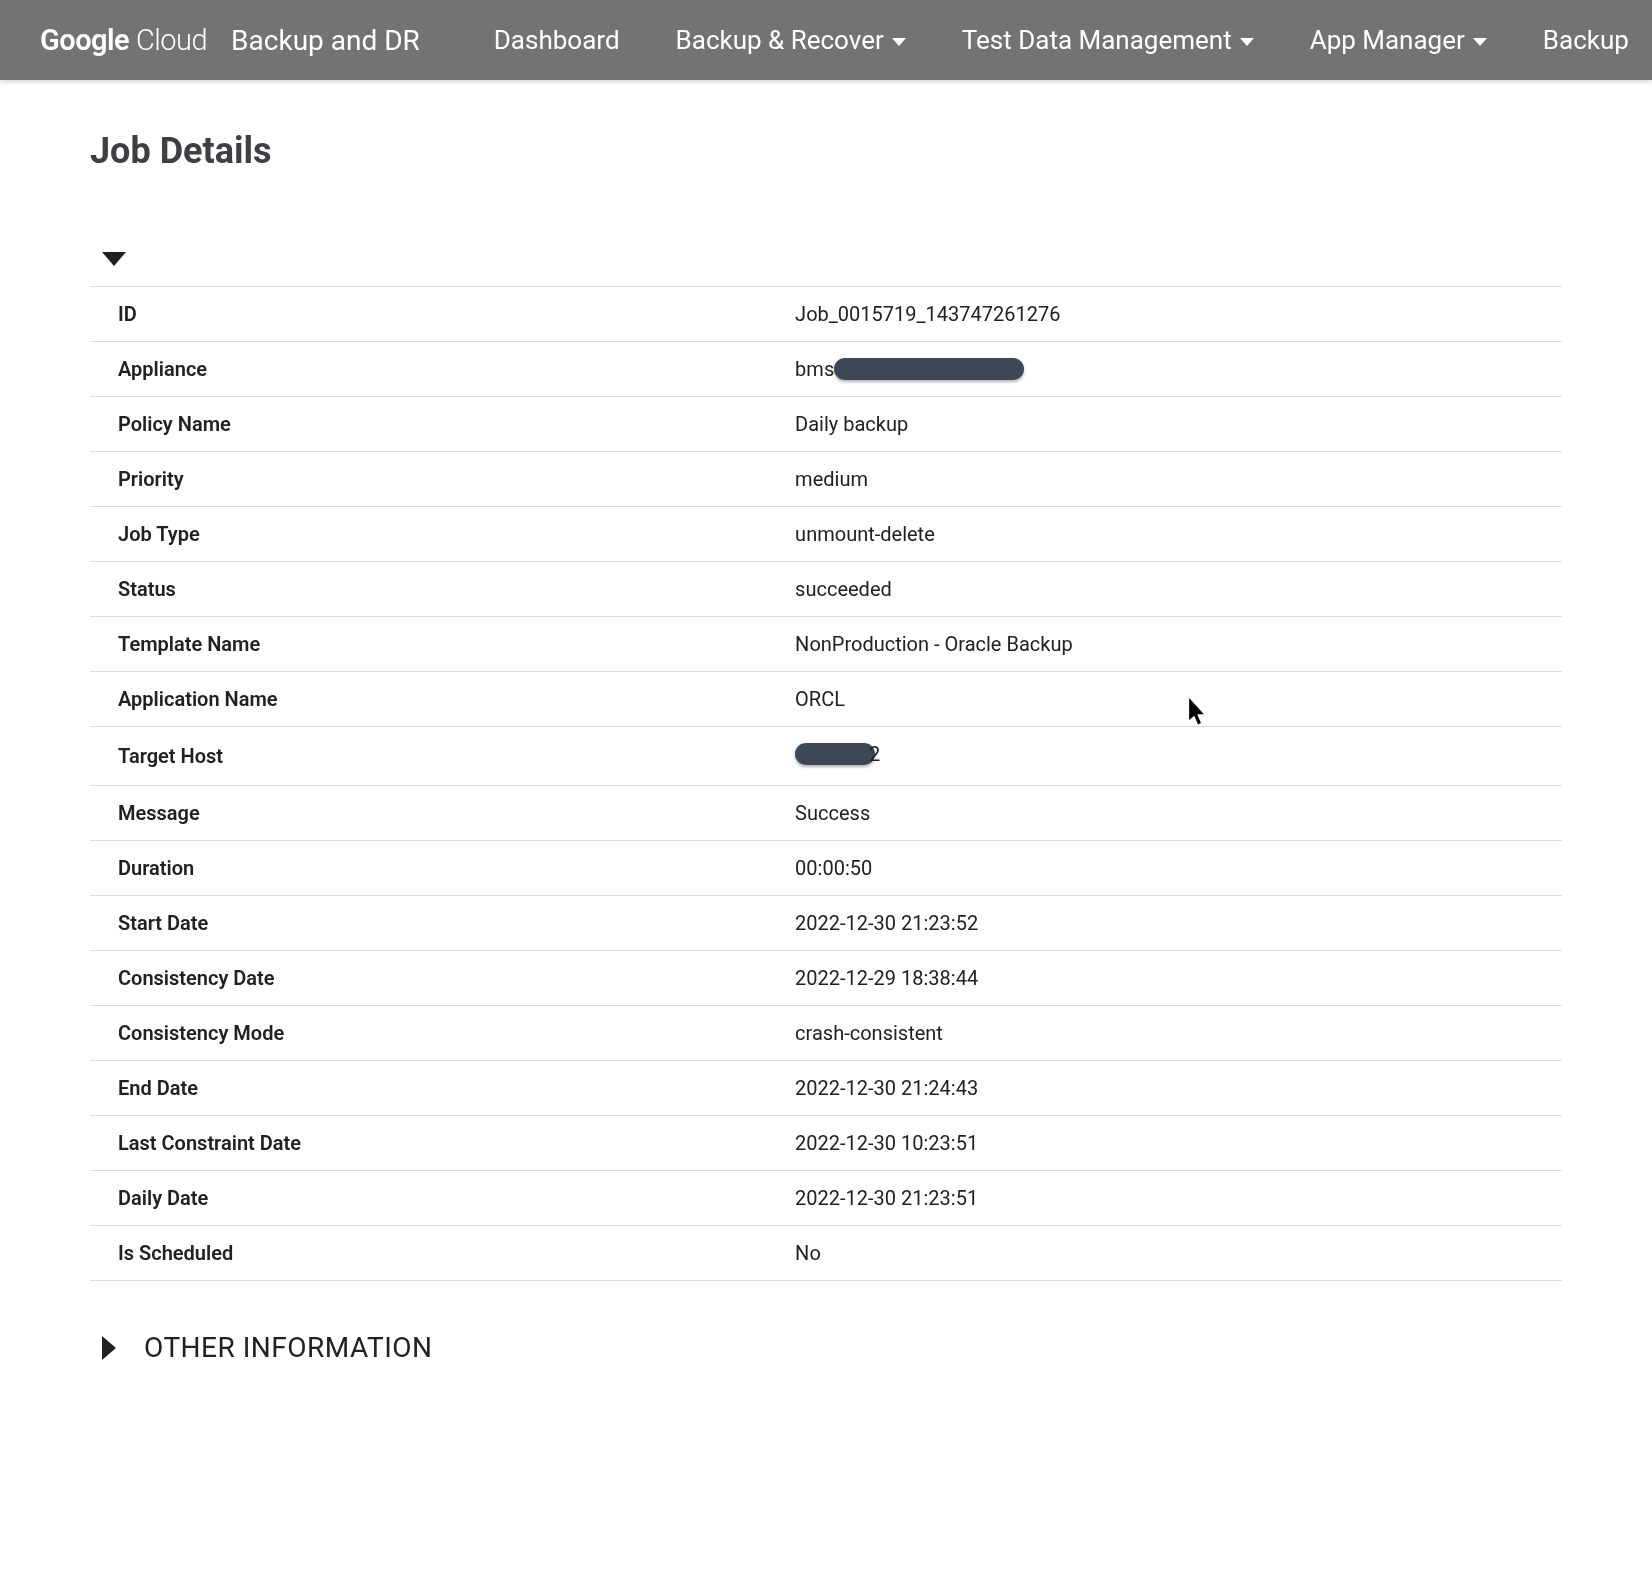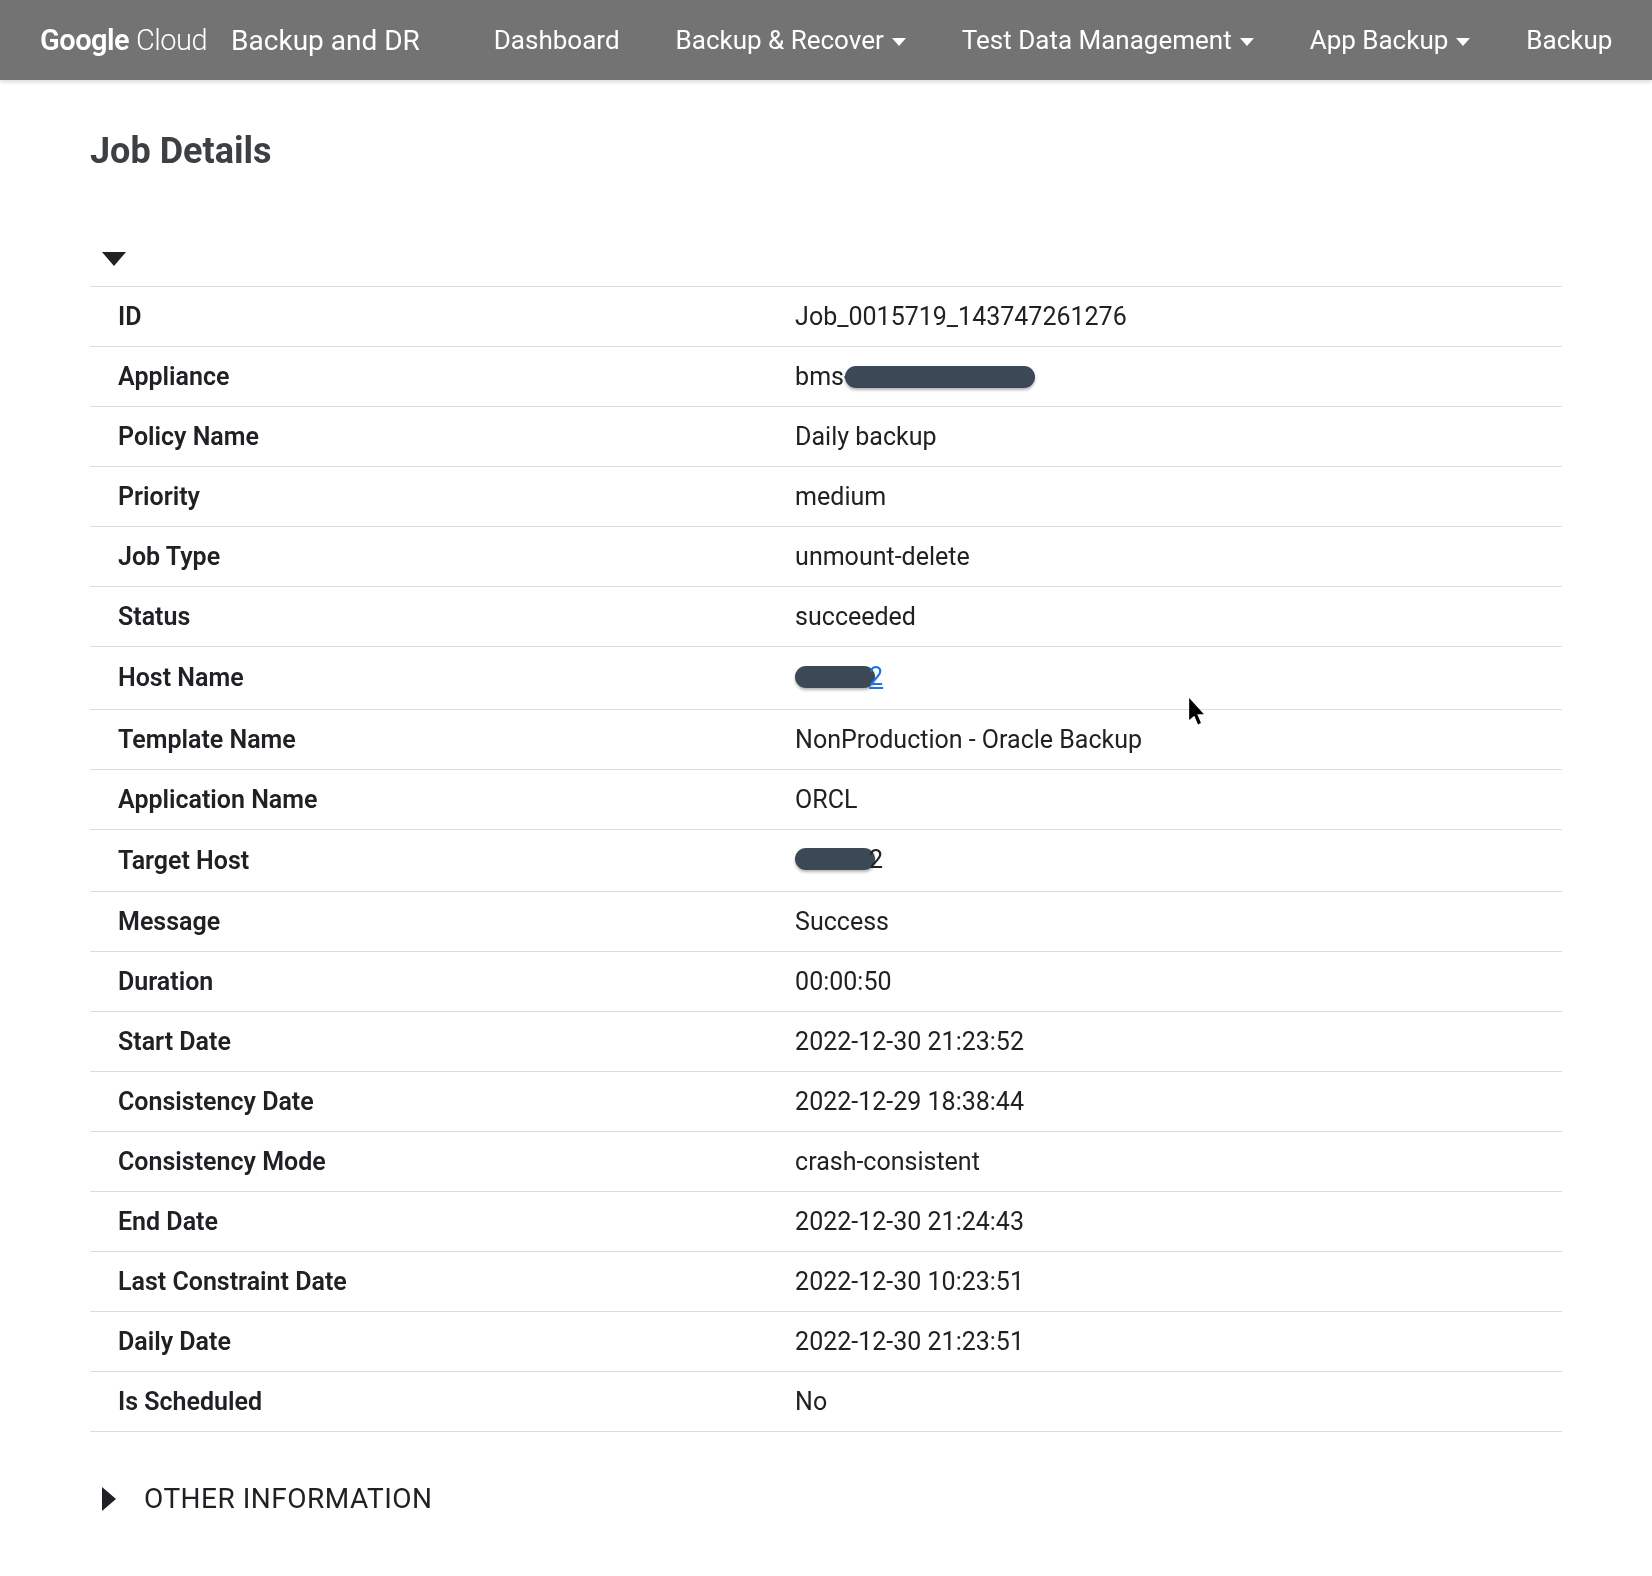--- a/index.html
+++ b/index.html
@@ -113,21 +113,21 @@
       margin-bottom: 40px;
     }
     .details-table tr {
       border-top: 1px solid #dadce0;
     }
     .details-table tr:last-child {
       border-bottom: 1px solid #dadce0;
     }
     .details-table td {
       padding: 15px 28px;
-      font-size: 25px;
+      font-size: 20px;
       vertical-align: middle;
     }
     .details-table td.label {
       font-weight: 600;
       width: 46%;
       color: #202124;
     }
     .details-table td.value {
       font-weight: 400;
       color: #202124;
@@ -173,21 +173,21 @@
       </div>
       <div class="nav-item">
         <span>Backup &amp; Recover</span>
         <span class="chevron-down"></span>
       </div>
       <div class="nav-item">
         <span>Test Data Management</span>
         <span class="chevron-down"></span>
       </div>
       <div class="nav-item">
-        <span>App Backup</span>
+        <span>App Manager</span>
         <span class="chevron-down"></span>
       </div>
       <div class="nav-item">
         <span>Backup</span>
       </div>
     </div>
 </div>
 
 <div class="content">
   <h1 class="page-title">Job Details</h1>
@@ -219,27 +219,20 @@
         </tr>
         <tr>
           <td class="label">Job Type</td>
           <td class="value">unmount-delete</td>
         </tr>
         <tr>
           <td class="label">Status</td>
           <td class="value">succeeded</td>
         </tr>
         <tr>
-          <td class="label">Host Name</td>
-          <td class="value"><span class="appliance-wrap">
-              <span class="redacted-pill" style="width: 80px;"></span>
-              <span class="host-link" style="margin-left: -6px;">2</span>
-            </span></td>
-        </tr>
-        <tr>
           <td class="label">Template Name</td>
           <td class="value">NonProduction - Oracle Backup</td>
         </tr>
         <tr>
           <td class="label">Application Name</td>
           <td class="value">ORCL</td>
         </tr>
         <tr>
           <td class="label">Target Host</td>
           <td class="value"><span class="appliance-wrap">

